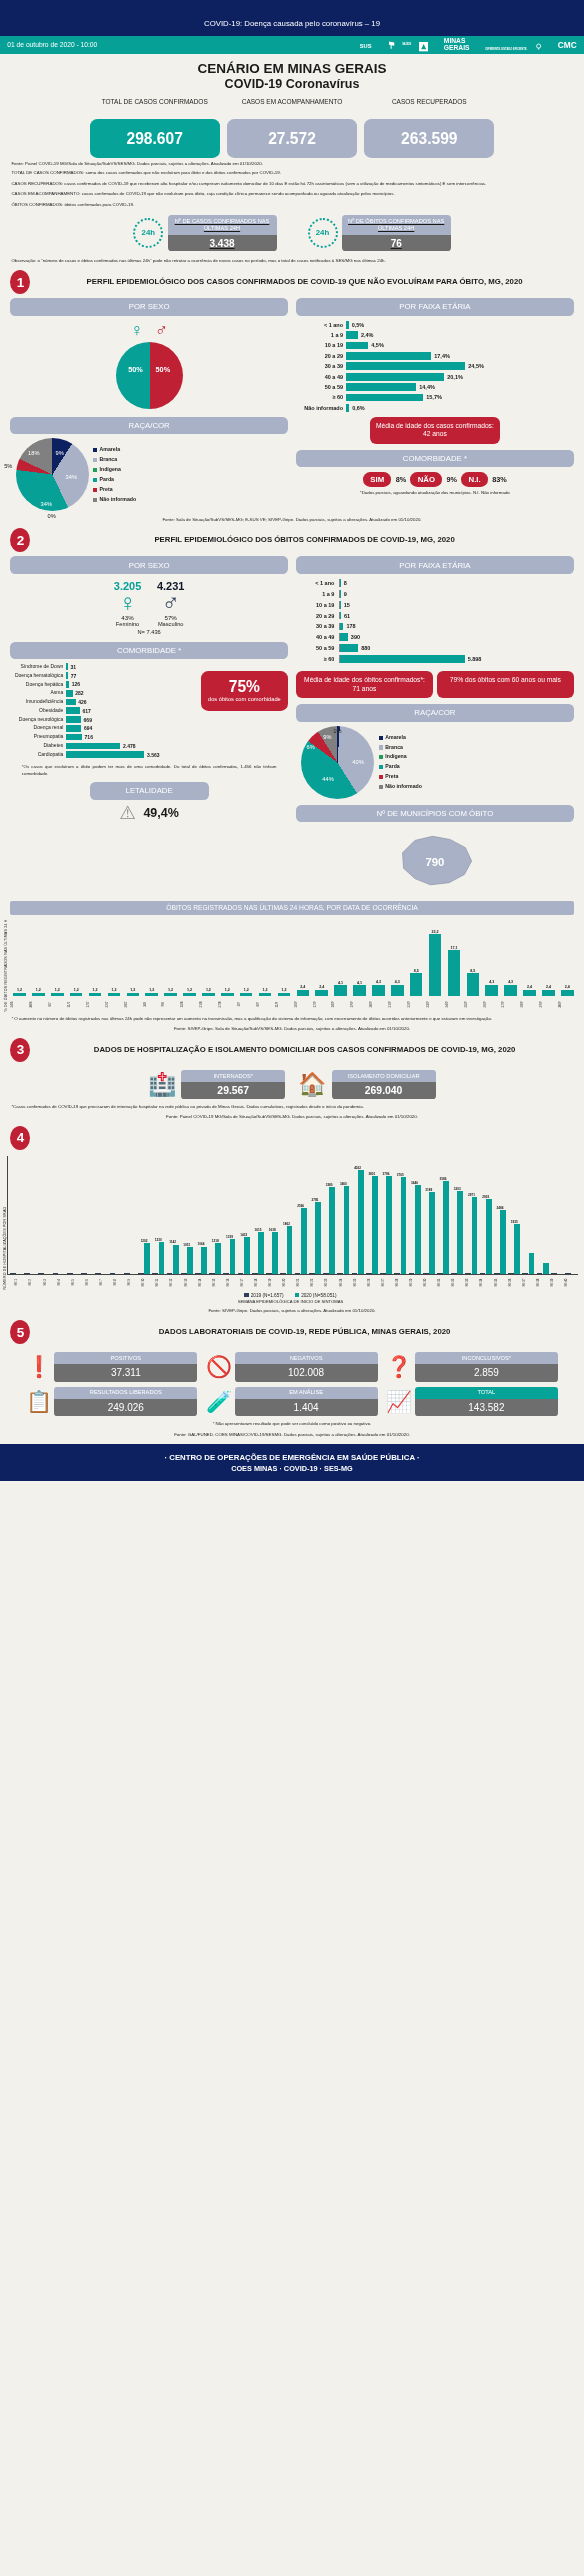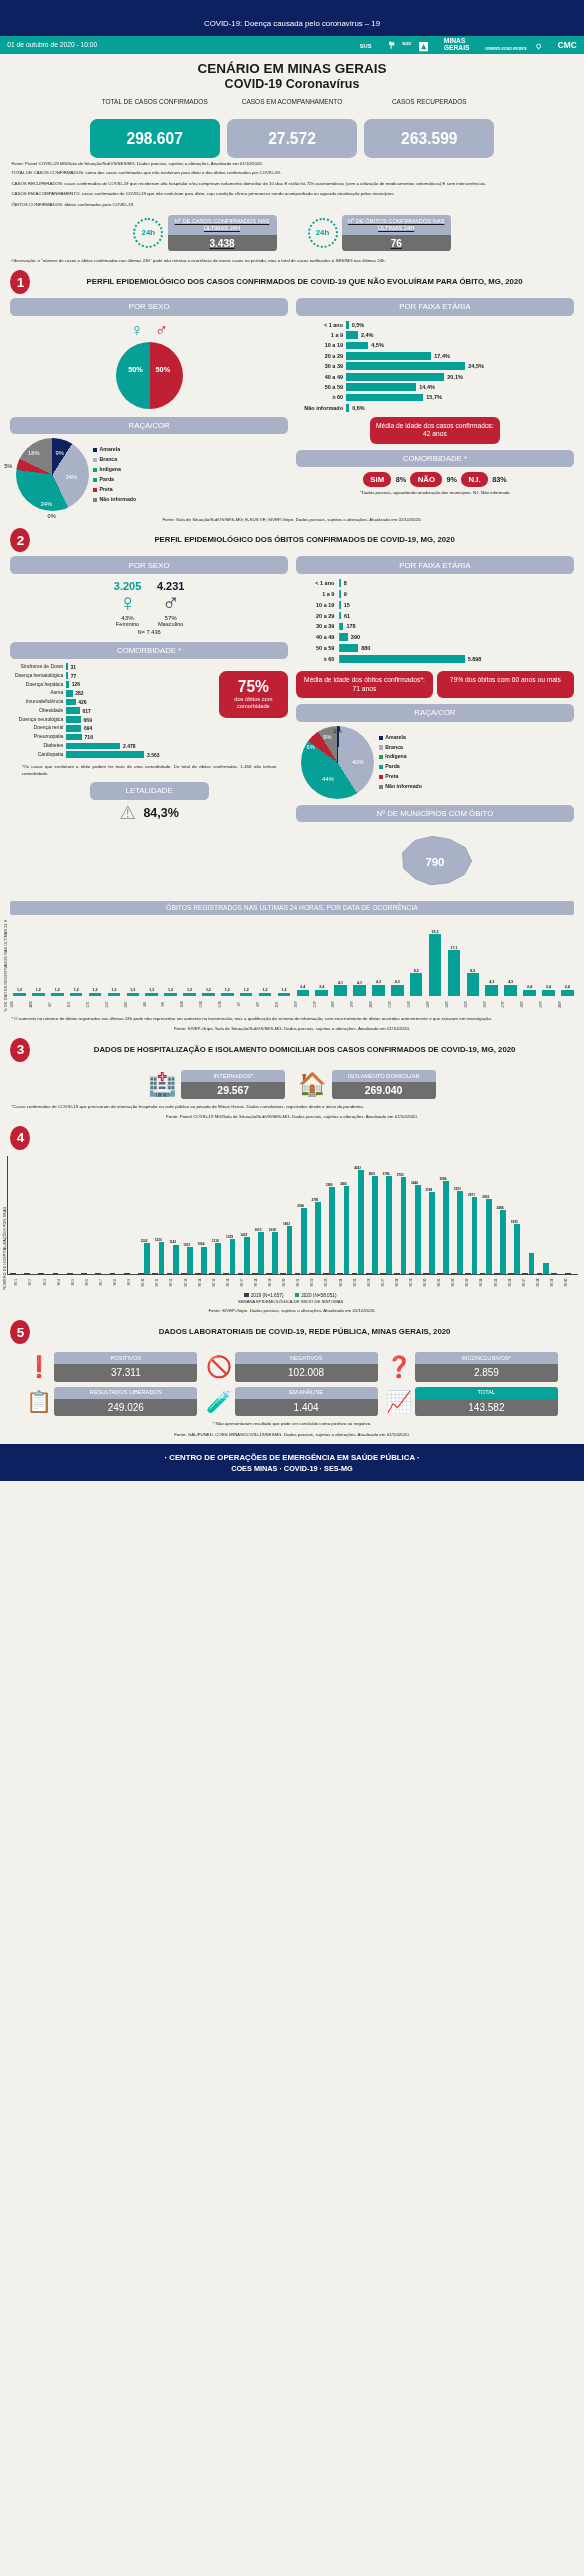--- a/index.html
+++ b/index.html
@@ -199,21 +199,21 @@
 
   
   .cm-list { padding: 4.2px 0 0 0; }
   .cm-row { display: flex; align-items: center; margin-bottom: 2.1px; }
   .cm-lbl { width: 56px; text-align: right; padding-right: 3.1px; font-size: 5px; line-height: 1.15; }
   .cm-bar { height: 6.7px; background: #06a096; }
   .cm-val { font-size: 5px; font-weight: bold; padding-left: 2.6px; }
 
   .big-red-circle {
     background: #bf2034; color: #fff; border-radius: 7.3px;
-    width: 69px; padding: 7.3px 4.2px; text-align: center;
+    width: 87px; padding: 7.3px 4.2px; text-align: center;
   }
   .big-red-circle .n { font-size: 15.6px; font-weight: bold; }
   .big-red-circle .t { font-size: 5.7px; line-height: 1.3; }
 
   .letal { text-align: center; }
   .letal .row { display: flex; align-items: center; justify-content: center; gap: 7.3px; padding-top: 4.2px; }
   .letal .val { font-size: 12.5px; font-weight: bold; }
   .warn { font-size: 18.7px; color: #8c8c8c; line-height: 1; }
 
   
@@ -606,21 +606,21 @@
           <div class="n">75%</div>
           <div class="t">dos óbitos com comorbidade</div>
         </div>
       </div>
       <div class="fine">*Os casos que evoluíram a óbito podem ter mais de uma comorbidade. Do total de óbitos confirmados, 1.456 não tinham comorbidade.</div>
 
       <div class="pill" style="margin-top:5.2px;width:119px;margin-left:auto;margin-right:auto">LETALIDADE</div>
       <div class="letal">
         <div class="row">
           <span class="warn">⚠</span>
-          <span class="val">84,3%</span>
+          <span class="val">49,4%</span>
         </div>
       </div>
     </div>
 
     <div class="col">
       <div class="pill">POR FAIXA ETÁRIA</div>
       <div class="agetab" id="s2age">
           <div class="r">
             <div class="l">&lt; 1 ano</div>
             <div class="sep" style="display:flex;align-items:center;flex:1">

